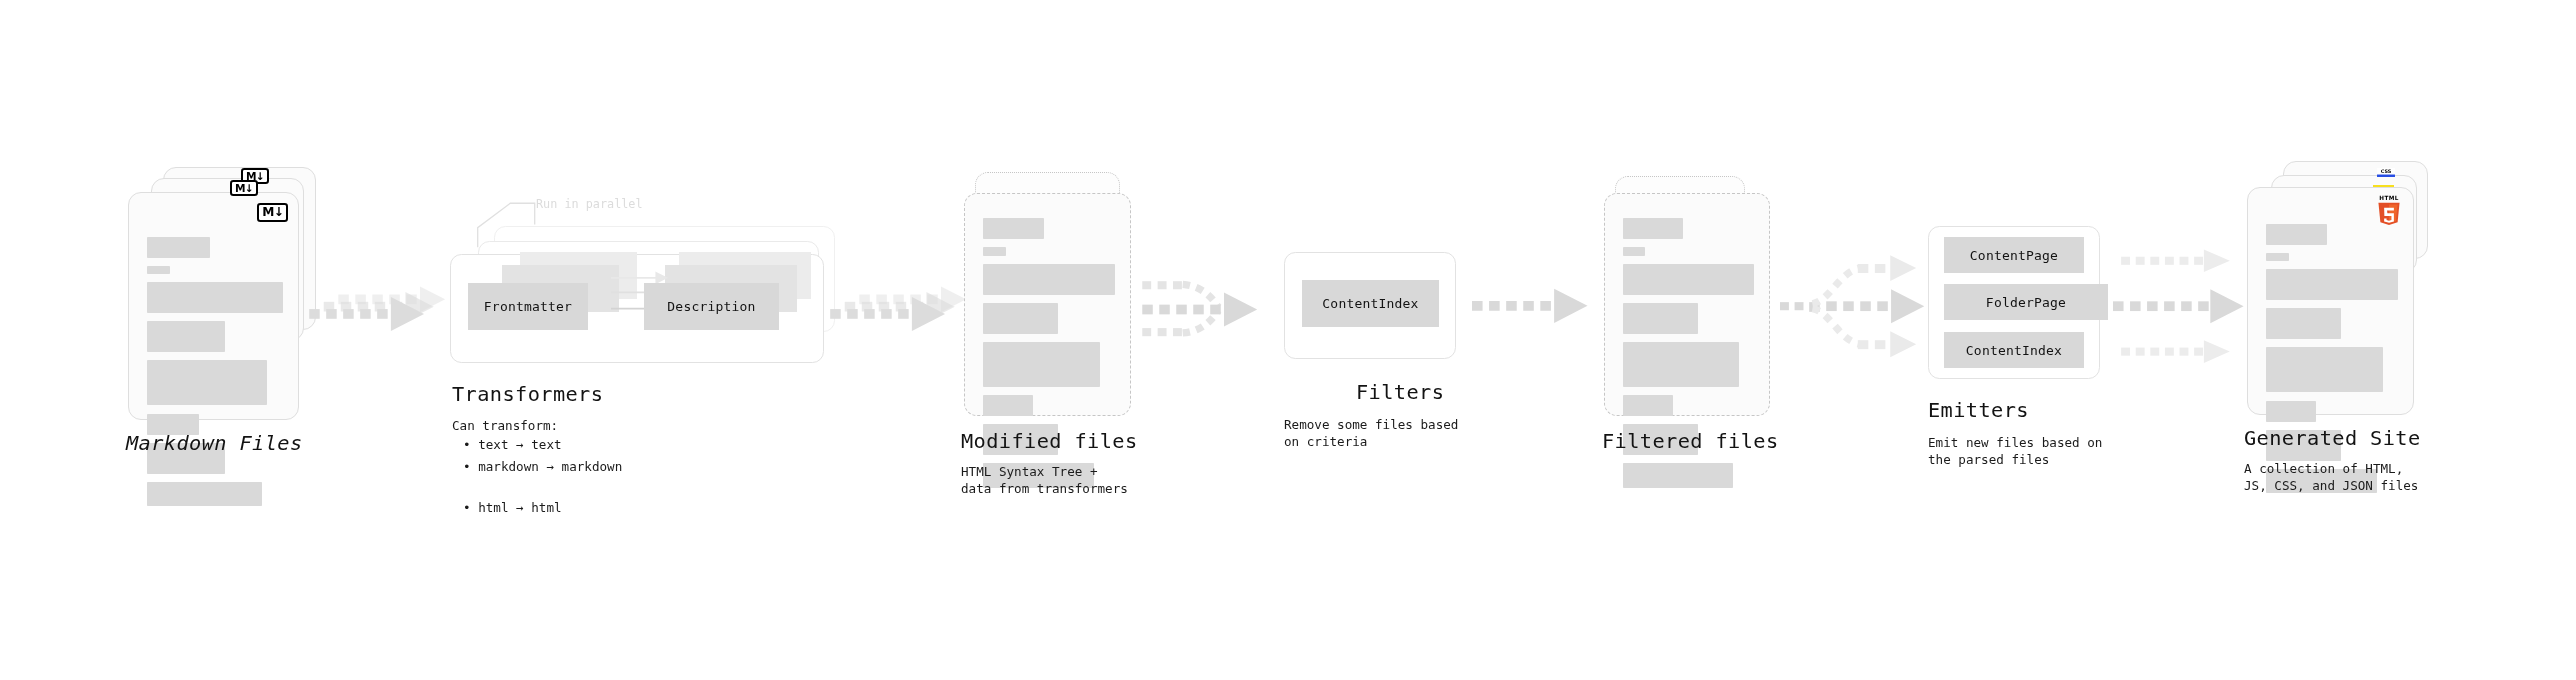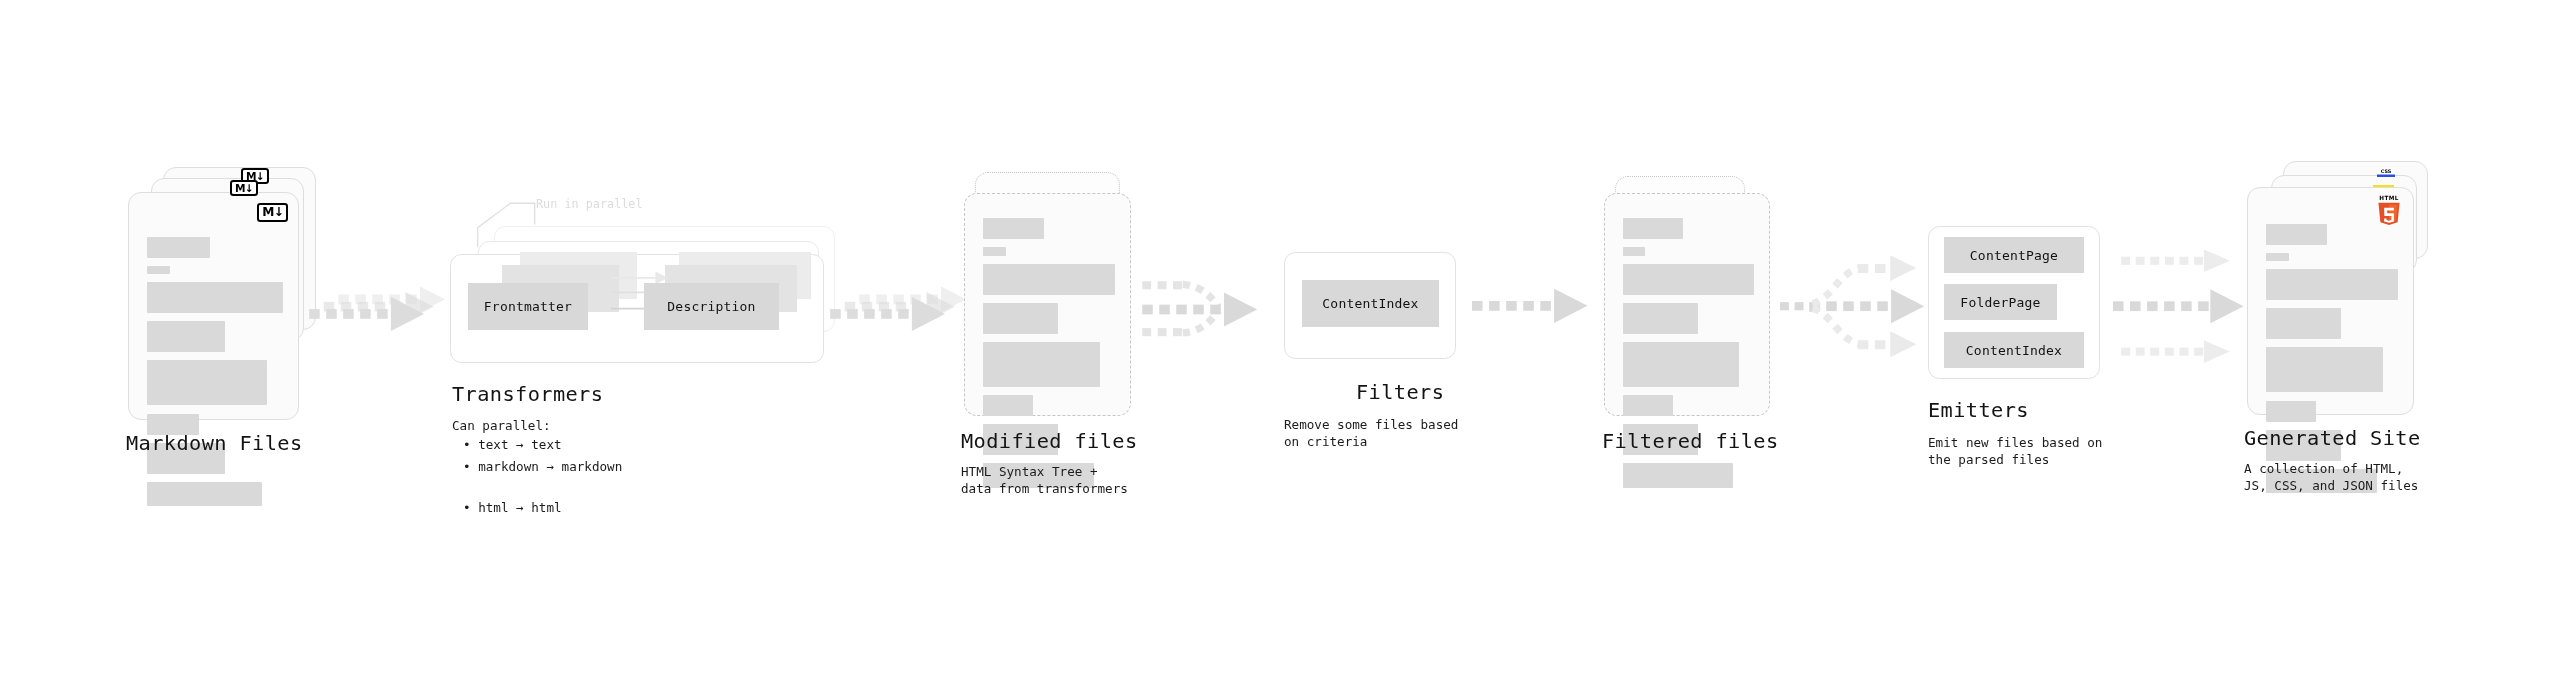--- a/index.html
+++ b/index.html
@@ -146,21 +146,21 @@
         <div class="doc-line" style="width:88%;  height:45px;"></div>
         <div class="doc-line" style="width:38%;  height:21px;"></div>
         <div class="doc-line" style="width:57%;  height:31px;"></div>
         <div class="doc-line" style="width:84%;  height:24.4px;"></div>
       </div>
     </div>
 
     <div class="md-badge" style="left:241px; top:168px; width:28px; height:16.3px; border-width:2.4px; font-size:10.6px; opacity:1;">M↓</div>
     <div class="md-badge" style="left:230px; top:180px; width:28px; height:16.3px; border-width:2.4px; font-size:10.6px;">M↓</div>
   </div>
-  <div class="stage-title" style="left:126px; top:431px;">Markdown Files</div>
+  <div class="stage-title" style="left:126px; top:431px;font-style:italic;">Markdown Files</div>
 
   <svg class="abs" style="left:309px; top:267px;" width="146" height="89" viewBox="0 0 180 110">
     <g fill="#dcdcdc">
       <g opacity="0.45" transform="translate(36,-14)">
         <rect x="0" y="48" width="13" height="12"></rect>
           <rect x="21" y="48" width="13" height="12"></rect>
         <rect x="42" y="48" width="13" height="12"></rect>
           <rect x="63" y="48" width="13" height="12"></rect>
         <rect x="84" y="48" width="13" height="12"></rect>
         <path d="M101 38 L132 54 L101 70 Z"></path>
@@ -212,21 +212,21 @@
       <g stroke="#d3d3d3" stroke-width="2.2" fill="#d3d3d3">
         <line x1="0" y1="50" x2="56" y2="50"></line>
           <path d="M56 44 L68 50 L56 56 Z"></path>
       </g>
     </svg>
 
     <div class="chip" style="left:468px; top:283px; width:120px; height:47px;">Frontmatter</div>
     <div class="chip" style="left:644px; top:283px; width:135px; height:47px;">Description</div>
   </div>
   <div class="stage-title" style="left:452px; top:382px;">Transformers</div>
-  <div class="stage-desc" style="left:452px; top:417px;">Can parallel:</div>
+  <div class="stage-desc" style="left:452px; top:417px;">Can transform:</div>
   <div class="stage-desc" style="left:463px; top:436px;"><span>•&nbsp;</span><span>text → text</span></div>
   <div class="stage-desc" style="left:463px; top:458px;"><span>•&nbsp;</span><span>markdown → markdown</span></div>
   <div class="stage-desc" style="left:463px; top:479px;margin-top:20px;"><span>•&nbsp;</span><span>html → html</span></div>
 
   <svg class="abs" style="left:830px; top:267px;" width="146" height="89" viewBox="0 0 180 110">
     <g fill="#dcdcdc">
       <g opacity="0.45" transform="translate(36,-14)">
         <rect x="0" y="48" width="13" height="12"></rect>
           <rect x="21" y="48" width="13" height="12"></rect>
         <rect x="42" y="48" width="13" height="12"></rect>
@@ -352,21 +352,21 @@
     <g fill="#eaeaea">
       <rect x="96" y="131" width="13" height="11"></rect>
         <rect x="117" y="131" width="13" height="11"></rect>
       <path d="M136 120 L168 136 L136 152 Z"></path>
     </g>
   </svg>
 
   <div class="group-box" style="left:1928px; top:226px; width:172px; height:153px;">
   </div>
   <div class="chip" style="left:1944px; top:237px; width:140px; height:36px;">ContentPage</div>
-  <div class="chip" style="left:1944px; top:284px; width:113px; height:36px;">FolderPage</div>
+  <div class="chip" style="left:1944px; top:284px; width:164px; height:36px;">FolderPage</div>
   <div class="chip" style="left:1944px; top:332px; width:140px; height:36px;">ContentIndex</div>
   <div class="stage-title" style="left:1928px; top:398px;">Emitters</div>
   <div class="stage-desc" style="left:1928px; top:434px;">Emit new files based on
 the parsed files</div>
 
   <svg class="abs" style="left:2113px; top:234px;" width="146" height="146" viewBox="0 0 180 180">
     <g fill="#ececec">
       <rect x="10" y="28" width="11" height="10"></rect>
         <rect x="28" y="28" width="11" height="10"></rect>
       <rect x="46" y="28" width="11" height="10"></rect>

